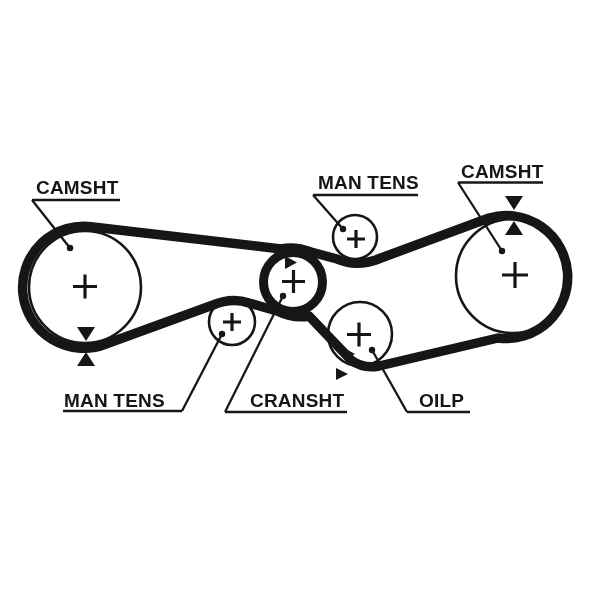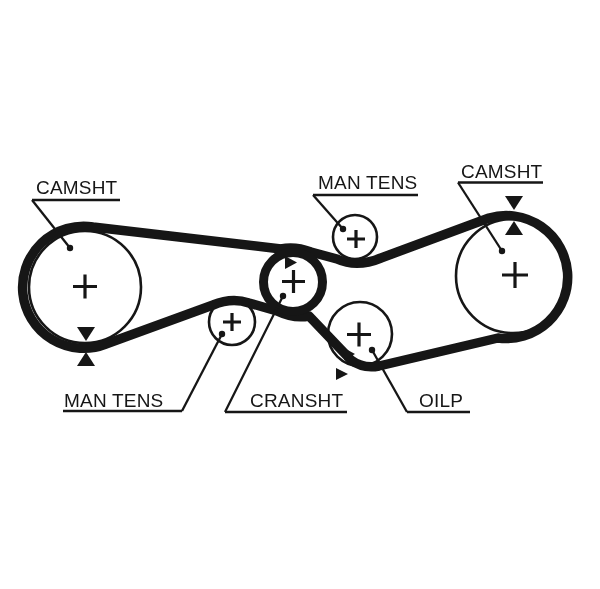--- a/index.html
+++ b/index.html
@@ -6,20 +6,21 @@
     margin: 0;
     padding: 0;
     background: #ffffff;
   }
   .canvas {
     position: relative;
     width: 600px;
     height: 589px;
     background: #ffffff;
     overflow: hidden;
+    font-weight: bold;
   }
   svg {
     display: block;
     width: 600px;
     height: 589px;
   }
   .lbl {
     font-family: "Liberation Sans", "DejaVu Sans", sans-serif;
     font-size: 19px;
     letter-spacing: 0.2px;

